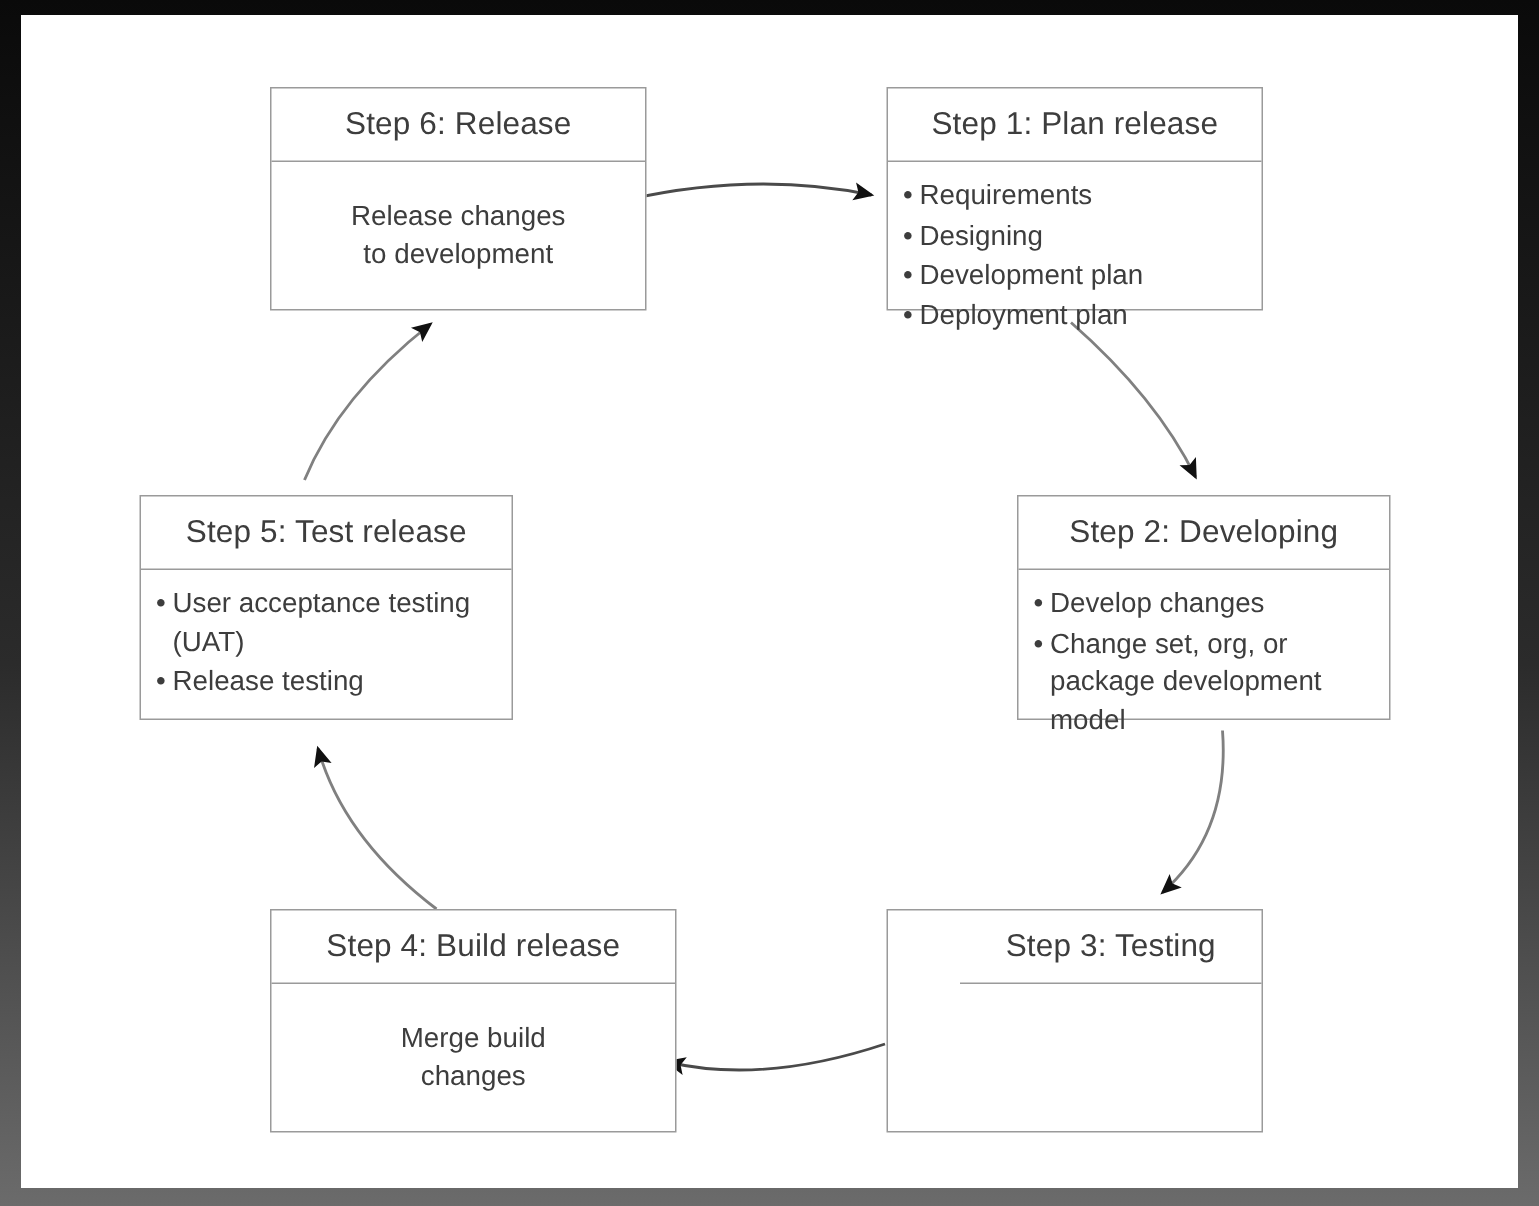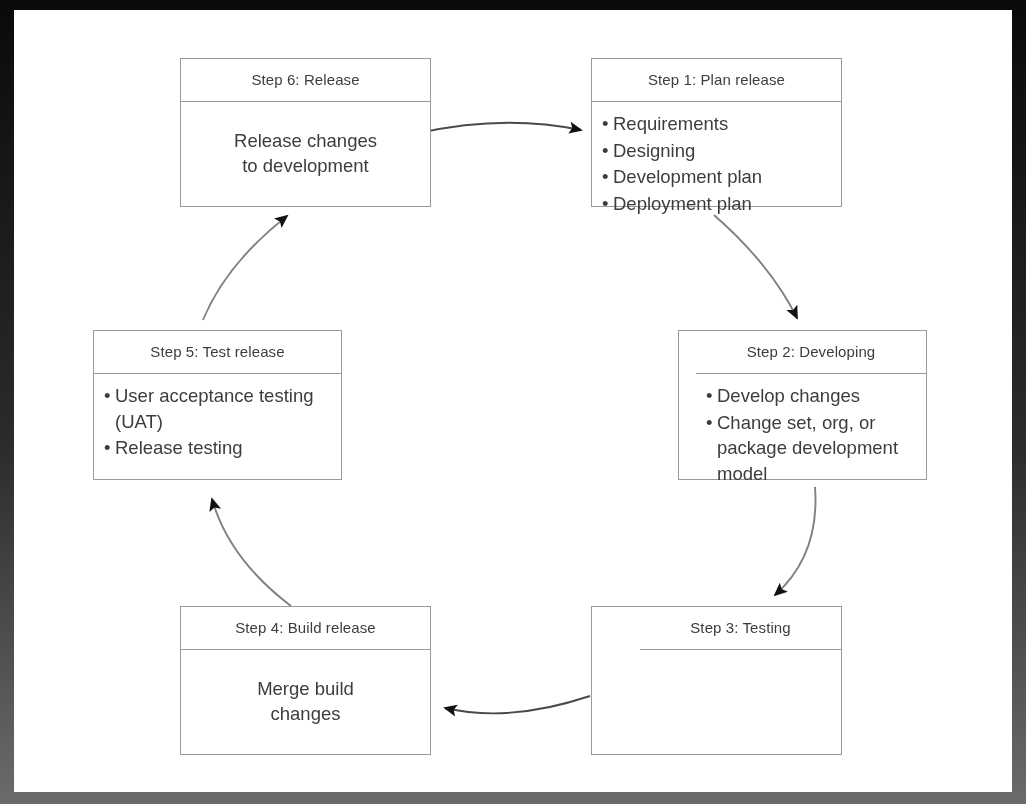--- a/index.html
+++ b/index.html
@@ -48,21 +48,21 @@
     background: #ffffff;
     display: flex;
     flex-direction: column;
   }
 
   .node-header {
     box-sizing: border-box;
     border-bottom: 1.6px solid #9a9a9a;
     text-align: center;
     color: #3d3d3d;
-    font-size: 15px;
+    font-size: 21px;
     line-height: 1;
     padding: 13px 4px 14px 4px;
     letter-spacing: 0.1px;
   }
 
   .node-body {
     flex: 1;
     box-sizing: border-box;
     display: flex;
     flex-direction: column;
@@ -154,39 +154,39 @@
           <span class="bullet-dot">•</span>
           <span class="bullet-text">Development plan</span>
         </div>
         <div class="bullet-row">
           <span class="bullet-dot">•</span>
           <span class="bullet-text">Deployment plan</span>
         </div>
       </div>
     </div>
 
-    <div class="node" style="left:664px; top:320px; width:249px; height:150px;padding-left:17px;">
+    <div class="node" style="left:664px; top:320px; width:249px; height:150px;">
       <div class="node-header">Step 2: Developing</div>
       <div class="node-body bulleted">
         <div class="bullet-row">
           <span class="bullet-dot">•</span>
           <span class="bullet-text">Develop changes</span>
         </div>
         <div class="bullet-row">
           <span class="bullet-dot">•</span>
           <span class="bullet-text">Change set, org, or package development model</span>
         </div>
       </div>
     </div>
 
     <div class="node" style="left:577px; top:596px; width:251px; height:149px;padding-left:48px;">
       <div class="node-header">Step 3: Testing</div>
     </div>
 
-    <div class="node" style="left:166px; top:596px; width:251px; height:149px;">
+    <div class="node" style="left:166px; top:596px; width:271px; height:149px;">
       <div class="node-header">Step 4: Build release</div>
       <div class="node-body centered">
         <span class="plain-line">Merge build</span>
         <span class="plain-line">changes</span>
       </div>
     </div>
 
     <div class="node" style="left:79px; top:320px; width:249px; height:150px;">
       <div class="node-header">Step 5: Test release</div>
       <div class="node-body bulleted">

